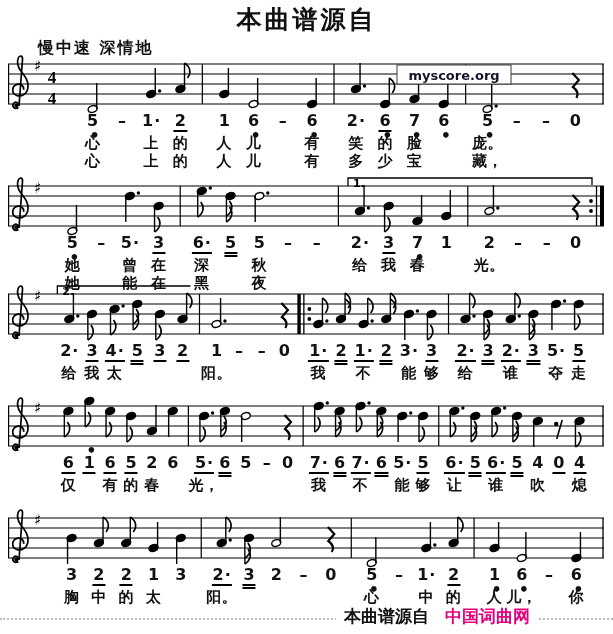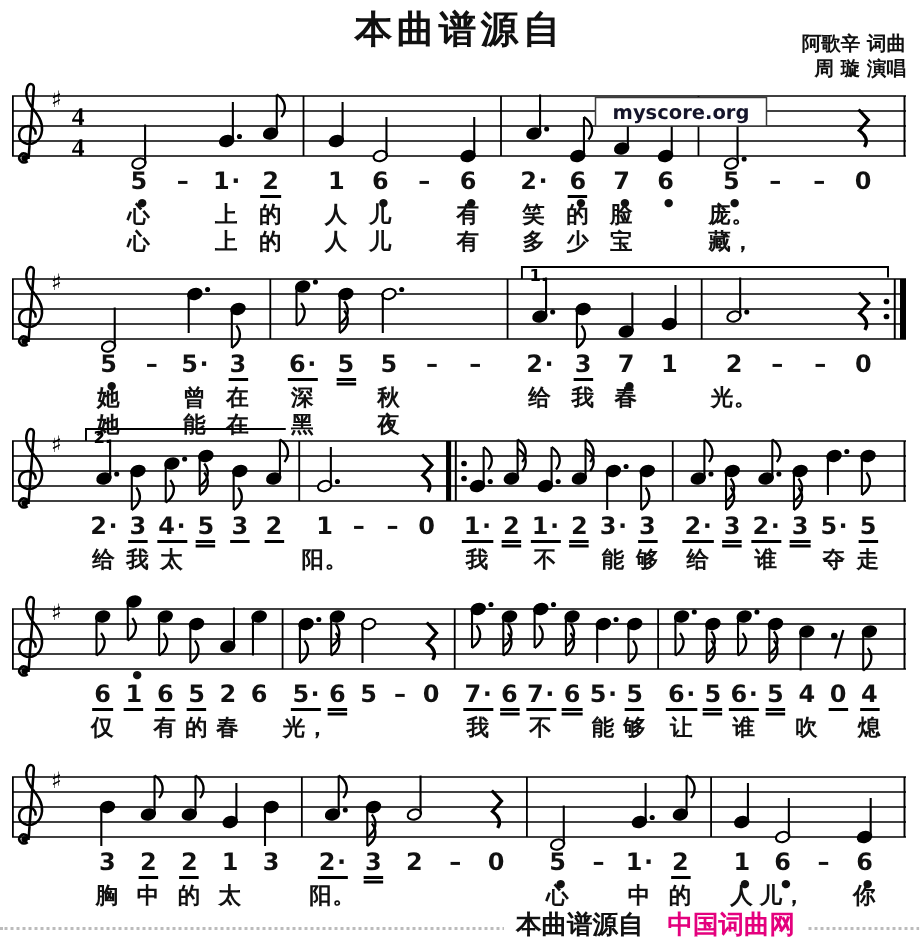--- a/index.html
+++ b/index.html
@@ -22,24 +22,21 @@
   .footer{position:absolute;left:0;top:604px;width:613px;height:30px;}
   .dotline{position:absolute;top:14px;left:0;right:0;border-top:2px dotted #bcbcbc;}
   .srcline{position:absolute;left:336px;top:1px;background:#fff;padding:0 8px;font-size:17px;font-weight:bold;white-space:nowrap;}
   .srcsite{margin-left:16px;cursor:pointer;}
 </style>
 </head>
 <body>
 
 <div class="page">
   <div class="title">本曲谱源自</div>
-  <div class="credits">
-    <div>阿歌辛 词曲</div>
-    <div>周 璇 演唱</div>
-  </div>
+  <div class="tempo">慢中速 深情地</div>
 
   <div id="systems">
       <div class="system" style="top: 52px;">
         <svg class="staff" width="613" height="64" viewBox="0 0 613 64">
           <line x1="8" y1="12" x2="604" y2="12" stroke="#000" stroke-width="1"></line>
           <line x1="8" y1="22" x2="604" y2="22" stroke="#000" stroke-width="1"></line>
           <line x1="8" y1="32" x2="604" y2="32" stroke="#000" stroke-width="1"></line>
           <line x1="8" y1="42" x2="604" y2="42" stroke="#000" stroke-width="1"></line>
           <line x1="8" y1="52" x2="604" y2="52" stroke="#000" stroke-width="1"></line>
           <line x1="8.6" y1="12" x2="8.6" y2="52" stroke="#000" stroke-width="1.2"></line>

